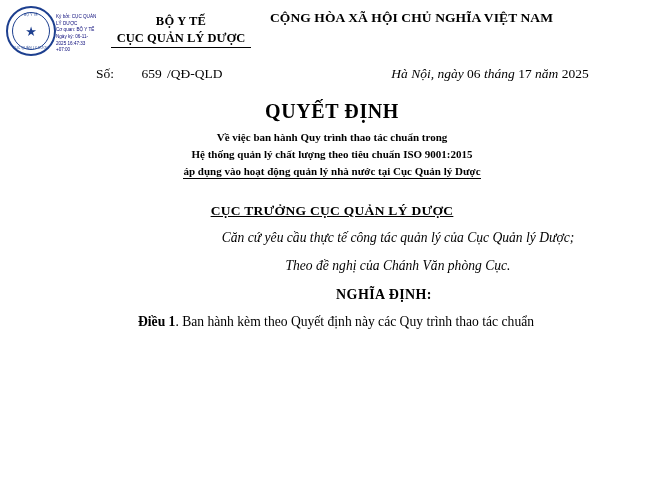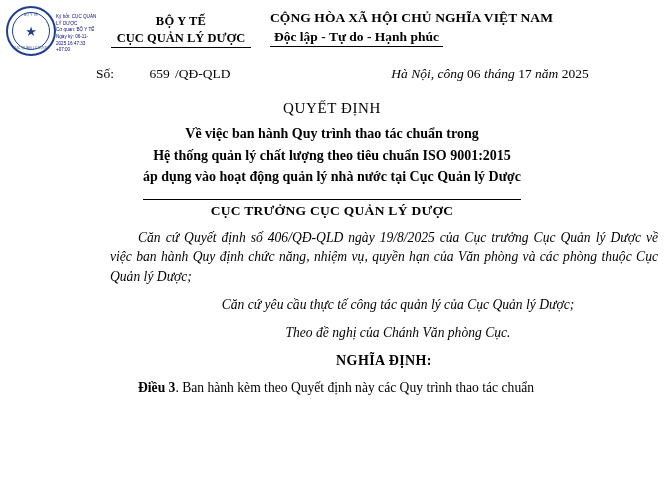--- a/index.html
+++ b/index.html
@@ -121,21 +121,21 @@
   }
 
   .numline {
     position: absolute;
     left: 96px;
     top: 66px;
     width: 190px;
     font-size: 13.5px;
   }
   .numline .lbl { }
-  .numline .num { margin-left: 32px; }
+  .numline .num { margin-left: 24px; }
   .numline .suffix { margin-left: 2px; }
 
   .dateline {
     position: absolute;
     left: 330px;
     top: 66px;
     width: 320px;
     text-align: center;
     font-style: italic;
     font-size: 13.5px;
@@ -144,45 +144,46 @@
 
   
   .title-block {
     position: absolute;
     left: 0;
     top: 100px;
     width: 664px;
     text-align: center;
   }
   .title-main {
-    font-weight: normal;
-    font-size: 15px;
+    font-weight: bold;
+    font-size: 20px;
     letter-spacing: .6px;
   }
   .title-sub {
     font-weight: bold;
-    font-size: 14px;
+    font-size: 11px;
     line-height: 1.55;
     margin-top: 6px;
   }
   .title-sub .u {
     border-bottom: 1.2px solid #000;
-    padding-bottom: 15px;
+    padding-bottom: 1px;
     margin-top: 43px;
   }
 
   .org-title {
     position: absolute;
     left: 0;
     top: 203px;
     width: 664px;
     text-align: center;
     font-weight: bold;
     font-size: 13.5px;
     letter-spacing: .3px;
+    text-decoration: underline;
   }
 
   
   .body {
     position: absolute;
     left: 110px;
     top: 228px;
     width: 548px;
   }
   p.para {
@@ -235,55 +236,53 @@
       <div>+07:00</div>
     </div>
 
     <div class="left-authority">
       <div class="l1">BỘ Y TẾ</div>
       <div class="l2">CỤC QUẢN LÝ DƯỢC</div>
     </div>
 
     <div class="right-nation">
       <div class="nat">CỘNG HÒA XÃ HỘI CHỦ NGHĨA VIỆT NAM</div>
-      <div class="motto">Độc lập -  Tự do -  Hạnh phúc</div>
     </div>
 
     <div class="numline">
       <span class="lbl">Số:</span>
       <span class="num">659</span>
       <span class="suffix">/QĐ-QLD</span>
     </div>
 
     <div class="dateline">
-      <span>Hà Nội, công</span>
+      <span>Hà Nội, ngày</span>
       <span class="v">06</span>
       <span>tháng</span>
       <span class="v">17</span>
       <span>năm</span>
       <span class="v">2025</span>
     </div>
   </div>
 
   <div class="title-block">
     <div class="title-main">QUYẾT ĐỊNH</div>
     <div class="title-sub">
       <div>Về việc ban hành Quy trình thao tác chuẩn trong</div>
       <div>Hệ thống quản lý chất lượng theo tiêu chuẩn ISO 9001:2015</div>
       <div><span class="u">áp dụng vào hoạt động quản lý nhà nước tại Cục Quản lý Dược</span></div>
     </div>
   </div>
 
   <div class="org-title">CỤC TRƯỞNG CỤC QUẢN LÝ DƯỢC</div>
 
   <div class="body">
-    <p class="para">Căn cứ Quyết định số 406/QĐ-QLD ngày 19/8/2025 của Cục trưởng Cục Quản lý Dược về việc ban hành Quy định chức năng, nhiệm vụ, quyền hạn của Văn phòng và các phòng thuộc Cục Quản lý Dược;</p>
     <p class="para short">Căn cứ yêu cầu thực tế công tác quản lý của Cục Quản lý Dược;</p>
     <p class="para short">Theo đề nghị của Chánh Văn phòng Cục.</p>
 
     <div class="decide">NGHĨA ĐỊNH:</div>
 
     <div class="article">
-      <b>Điều 3</b><span>. Ban hành kèm theo Quyết định này các Quy trình thao tác chuẩn</span>
+      <b>Điều 1</b><span>. Ban hành kèm theo Quyết định này các Quy trình thao tác chuẩn</span>
     </div>
   </div>
 
 </div>
 
 </body></html>

